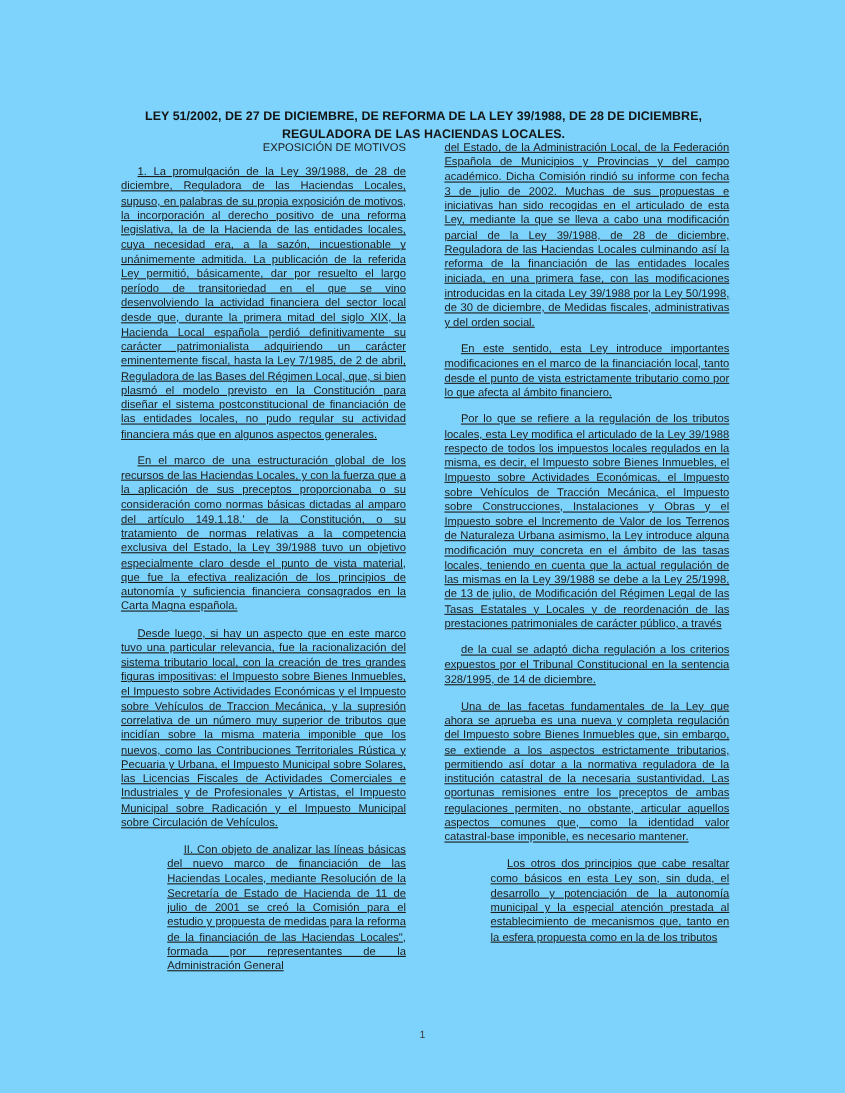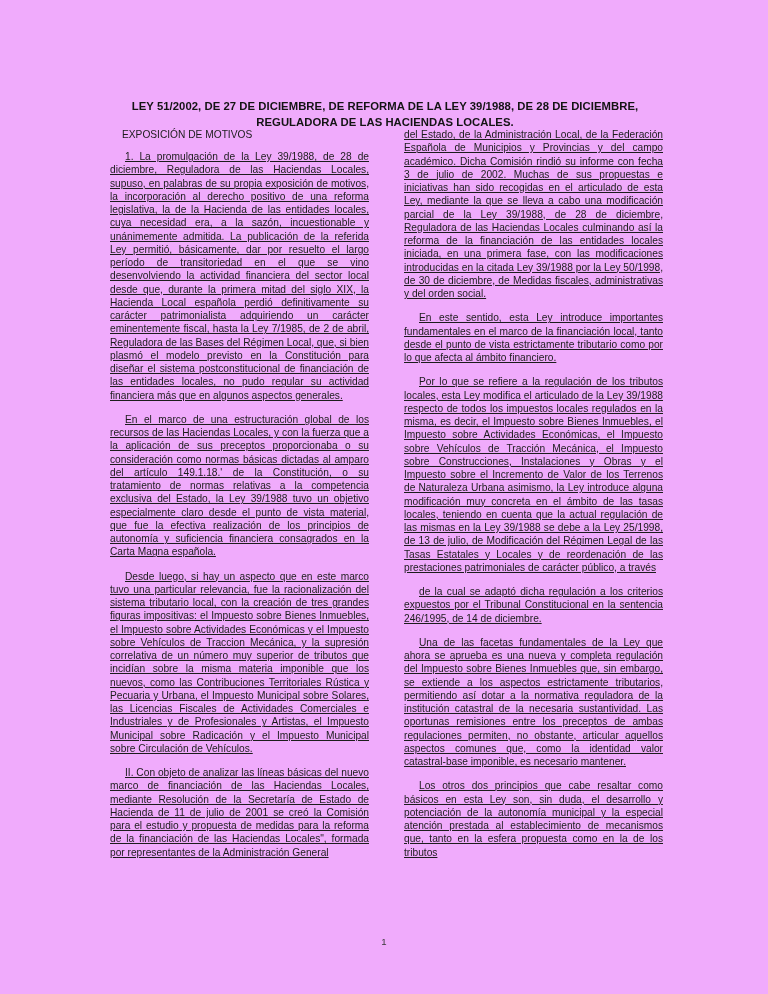--- a/index.html
+++ b/index.html
@@ -15,21 +15,21 @@
     font-family: "Liberation Sans", sans-serif;
     color: #1c1c1c;
     overflow: hidden;
   }
   .page {
     position: absolute;
     left: 0;
     top: 0;
     width: 768px;
     height: 994px;
-    background: #f0abfc;
+    background: #7dd3fc;
   }
   .doc-title {
     position: absolute;
     left: 110px;
     top: 99px;
     width: 550px;
     font-size: 11.3px;
     font-weight: bold;
     line-height: 15.5px;
     text-align: center;
@@ -47,21 +47,21 @@
     position: absolute;
     top: 0;
     width: 259px;
   }
   .col-left  { left: 0px; }
   .col-right { left: 294px; }
 
   .heading {
     font-size: 10.2px;
     line-height: 13.2px;
-    text-align: left;
+    text-align: right;
     margin: 0 0 9px 0;
     padding-left: 12px;
     color: #1c1c1c;
     white-space: nowrap;
   }
   p.para {
     font-size: 10.2px;
     line-height: 13.25px;
     text-align: justify;
     text-justify: inter-word;
@@ -69,20 +69,21 @@
     text-indent: 15px;
     color: #1c1c1c;
     hyphens: none;
     text-decoration: underline;
   }
   p.para.noindent {
     text-indent: 0;
   }
   p.para:last-child {
     margin-bottom: 0;
+    margin-left: 42px;
   }
   .page-number {
     position: absolute;
     left: 0;
     top: 936px;
     width: 768px;
     text-align: center;
     font-size: 9.6px;
     color: #3a3a3a;
   }
@@ -99,23 +100,23 @@
     <div class="col col-left">
       <div class="heading">EXPOSICIÓN DE MOTIVOS</div>
       <p class="para">1. La promulgación de la Ley 39/1988, de 28 de diciembre, Reguladora de las Haciendas Locales, supuso, en palabras de su propia exposición de motivos, la incorporación al derecho positivo de una reforma legislativa, la de la Hacienda de las entidades locales, cuya necesidad era, a la sazón, incuestionable y unánimemente admitida. La publicación de la referida Ley permitió, básicamente, dar por resuelto el largo período de transitoriedad en el que se vino desenvolviendo la actividad financiera del sector local desde que, durante la primera mitad del siglo XIX, la Hacienda Local española perdió definitivamente su carácter patrimonialista adquiriendo un carácter eminentemente fiscal, hasta la Ley 7/1985, de 2 de abril, Reguladora de las Bases del Régimen Local, que, si bien plasmó el modelo previsto en la Constitución para diseñar el sistema postconstitucional de financiación de las entidades locales, no pudo regular su actividad financiera más que en algunos aspectos generales.</p>
       <p class="para">En el marco de una estructuración global de los recursos de las Haciendas Locales, y con la fuerza que a la aplicación de sus preceptos proporcionaba o su consideración como normas básicas dictadas al amparo del artículo 149.1.18.' de la Constitución, o su tratamiento de normas relativas a la competencia exclusiva del Estado, la Ley 39/1988 tuvo un objetivo especialmente claro desde el punto de vista material, que fue la efectiva realización de los principios de autonomía y suficiencia financiera consagrados en la Carta Magna española.</p>
       <p class="para">Desde luego, si hay un aspecto que en este marco tuvo una particular relevancia, fue la racionalización del sistema tributario local, con la creación de tres grandes figuras impositivas: el Impuesto sobre Bienes Inmuebles, el Impuesto sobre Actividades Económicas y el Impuesto sobre Vehículos de Traccion Mecánica, y la supresión correlativa de un número muy superior de tributos que incidían sobre la misma materia imponible que los nuevos, como las Contribuciones Territoriales Rústica y Pecuaria y Urbana, el Impuesto Municipal sobre Solares, las Licencias Fiscales de Actividades Comerciales e Industriales y de Profesionales y Artistas, el Impuesto Municipal sobre Radicación y el Impuesto Municipal sobre Circulación de Vehículos.</p>
       <p class="para">II. Con objeto de analizar las líneas básicas del nuevo marco de financiación de las Haciendas Locales, mediante Resolución de la Secretaría de Estado de Hacienda de 11 de julio de 2001 se creó la Comisión para el estudio y propuesta de medidas para la reforma de la financiación de las Haciendas Locales", formada por representantes de la Administración General</p>
     </div>
 
     <div class="col col-right">
       <p class="para noindent">del Estado, de la Administración Local, de la Federación Española de Municipios y Provincias y del campo académico. Dicha Comisión rindió su informe con fecha 3 de julio de 2002. Muchas de sus propuestas e iniciativas han sido recogidas en el articulado de esta Ley, mediante la que se lleva a cabo una modificación parcial de la Ley 39/1988, de 28 de diciembre, Reguladora de las Haciendas Locales culminando así la reforma de la financiación de las entidades locales iniciada, en una primera fase, con las modificaciones introducidas en la citada Ley 39/1988 por la Ley 50/1998, de 30 de diciembre, de Medidas fiscales, administrativas y del orden social.</p>
-      <p class="para">En este sentido, esta Ley introduce importantes fundamentales en el marco de la financiación local, tanto desde el punto de vista estrictamente tributario como por lo que afecta al ámbito financiero.</p>
+      <p class="para">En este sentido, esta Ley introduce importantes modificaciones en el marco de la financiación local, tanto desde el punto de vista estrictamente tributario como por lo que afecta al ámbito financiero.</p>
       <p class="para">Por lo que se refiere a la regulación de los tributos locales, esta Ley modifica el articulado de la Ley 39/1988 respecto de todos los impuestos locales regulados en la misma, es decir, el Impuesto sobre Bienes Inmuebles, el Impuesto sobre Actividades Económicas, el Impuesto sobre Vehículos de Tracción Mecánica, el Impuesto sobre Construcciones, Instalaciones y Obras y el Impuesto sobre el Incremento de Valor de los Terrenos de Naturaleza Urbana asimismo, la Ley introduce alguna modificación muy concreta en el ámbito de las tasas locales, teniendo en cuenta que la actual regulación de las mismas en la Ley 39/1988 se debe a la Ley 25/1998, de 13 de julio, de Modificación del Régimen Legal de las Tasas Estatales y Locales y de reordenación de las prestaciones patrimoniales de carácter público, a través</p>
-      <p class="para">de la cual se adaptó dicha regulación a los criterios expuestos por el Tribunal Constitucional en la sentencia 246/1995, de 14 de diciembre.</p>
+      <p class="para">de la cual se adaptó dicha regulación a los criterios expuestos por el Tribunal Constitucional en la sentencia 328/1995, de 14 de diciembre.</p>
       <p class="para">Una de las facetas fundamentales de la Ley que ahora se aprueba es una nueva y completa regulación del Impuesto sobre Bienes Inmuebles que, sin embargo, se extiende a los aspectos estrictamente tributarios, permitiendo así dotar a la normativa reguladora de la institución catastral de la necesaria sustantividad. Las oportunas remisiones entre los preceptos de ambas regulaciones permiten, no obstante, articular aquellos aspectos comunes que, como la identidad valor catastral-base imponible, es necesario mantener.</p>
       <p class="para">Los otros dos principios que cabe resaltar como básicos en esta Ley son, sin duda, el desarrollo y potenciación de la autonomía municipal y la especial atención prestada al establecimiento de mecanismos que, tanto en la esfera propuesta como en la de los tributos</p>
     </div>
 
   </div>
 
   <div class="page-number">1</div>
 
 </div>
 

